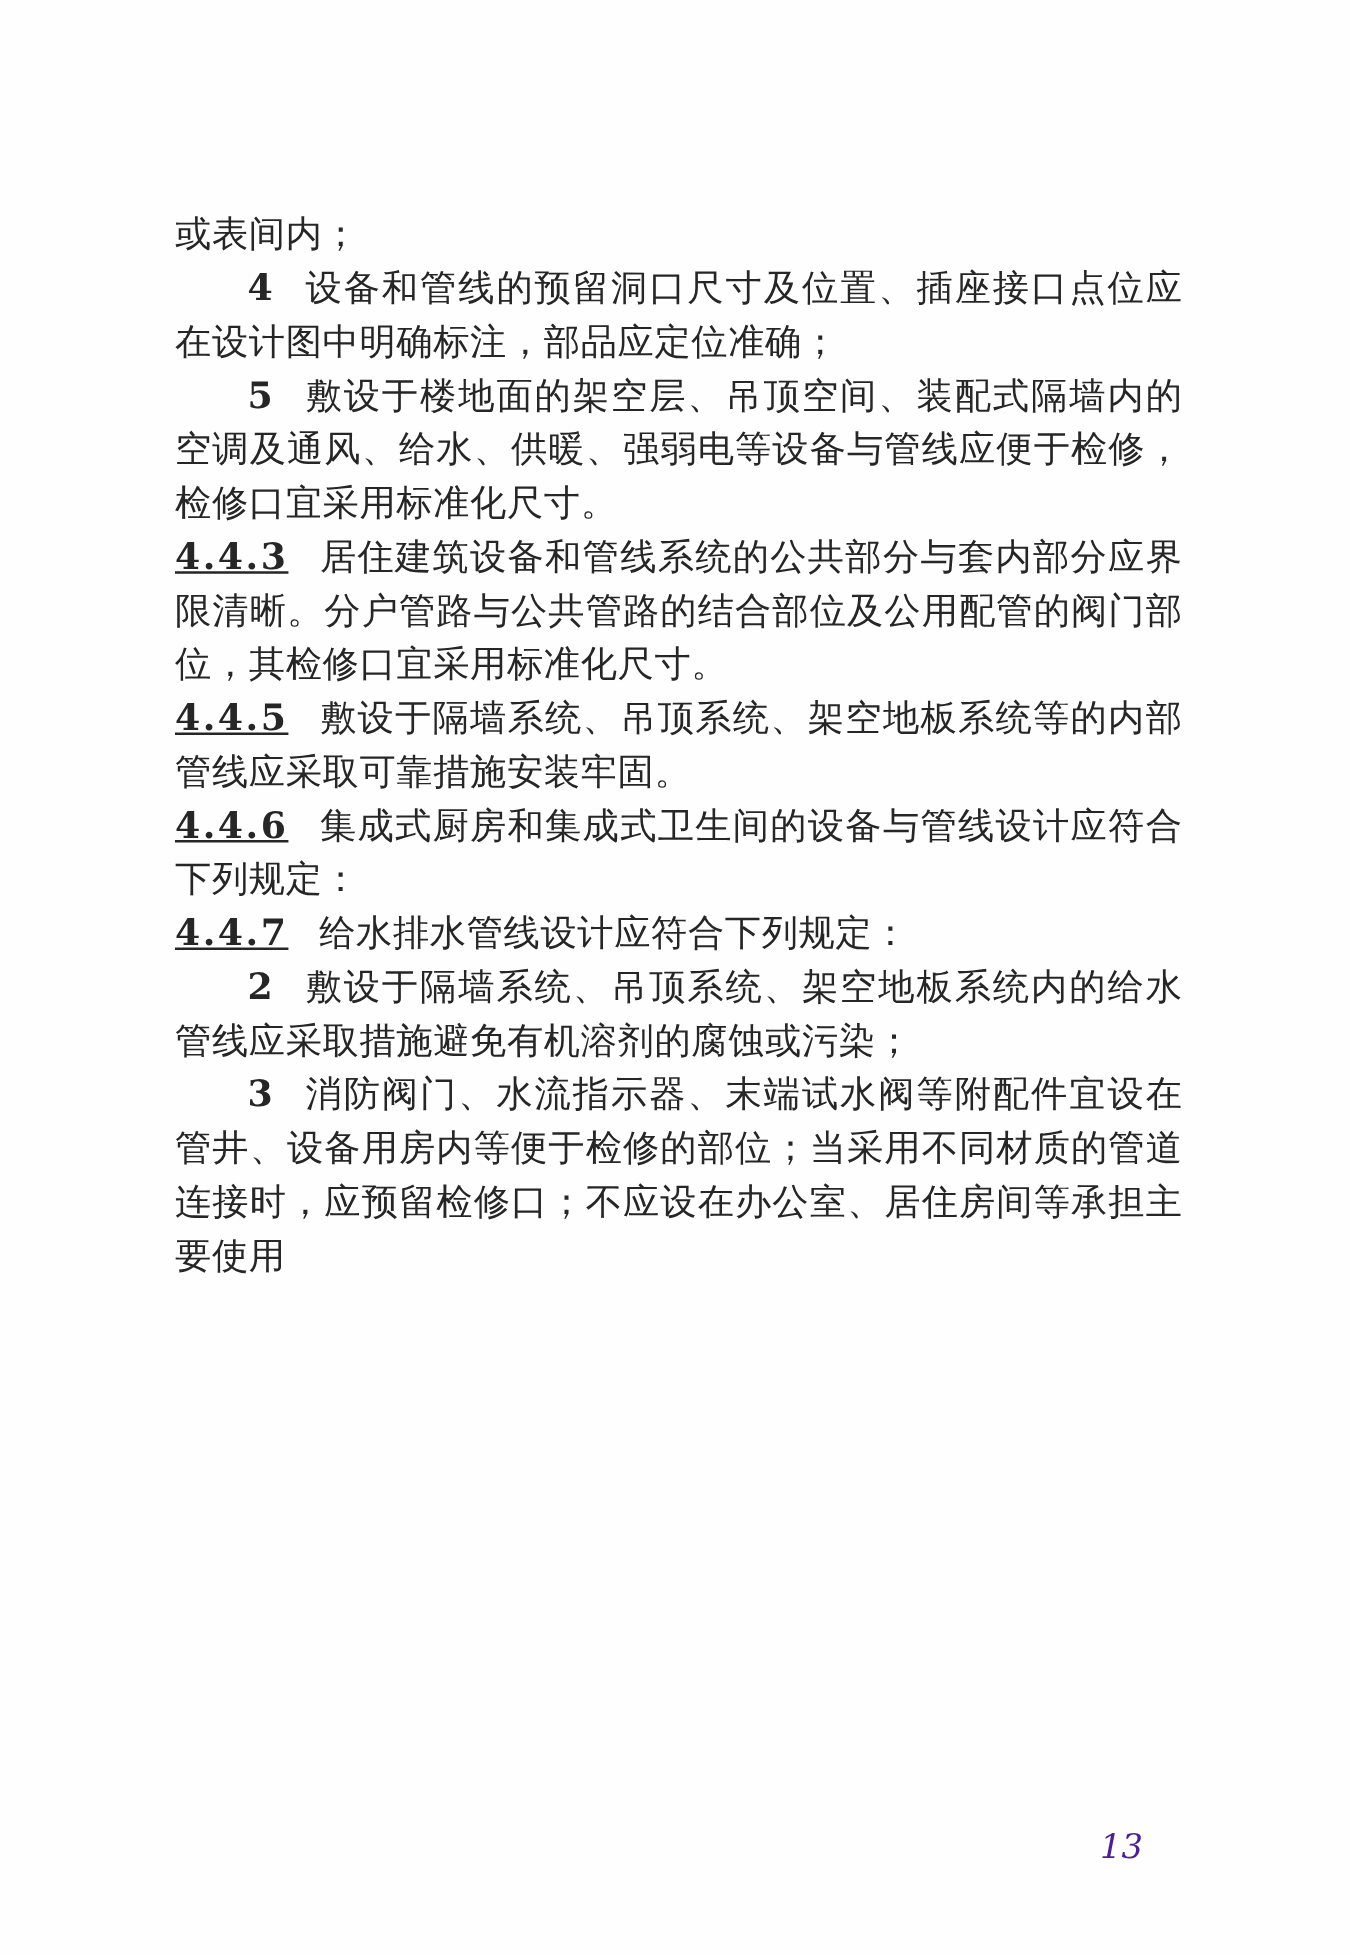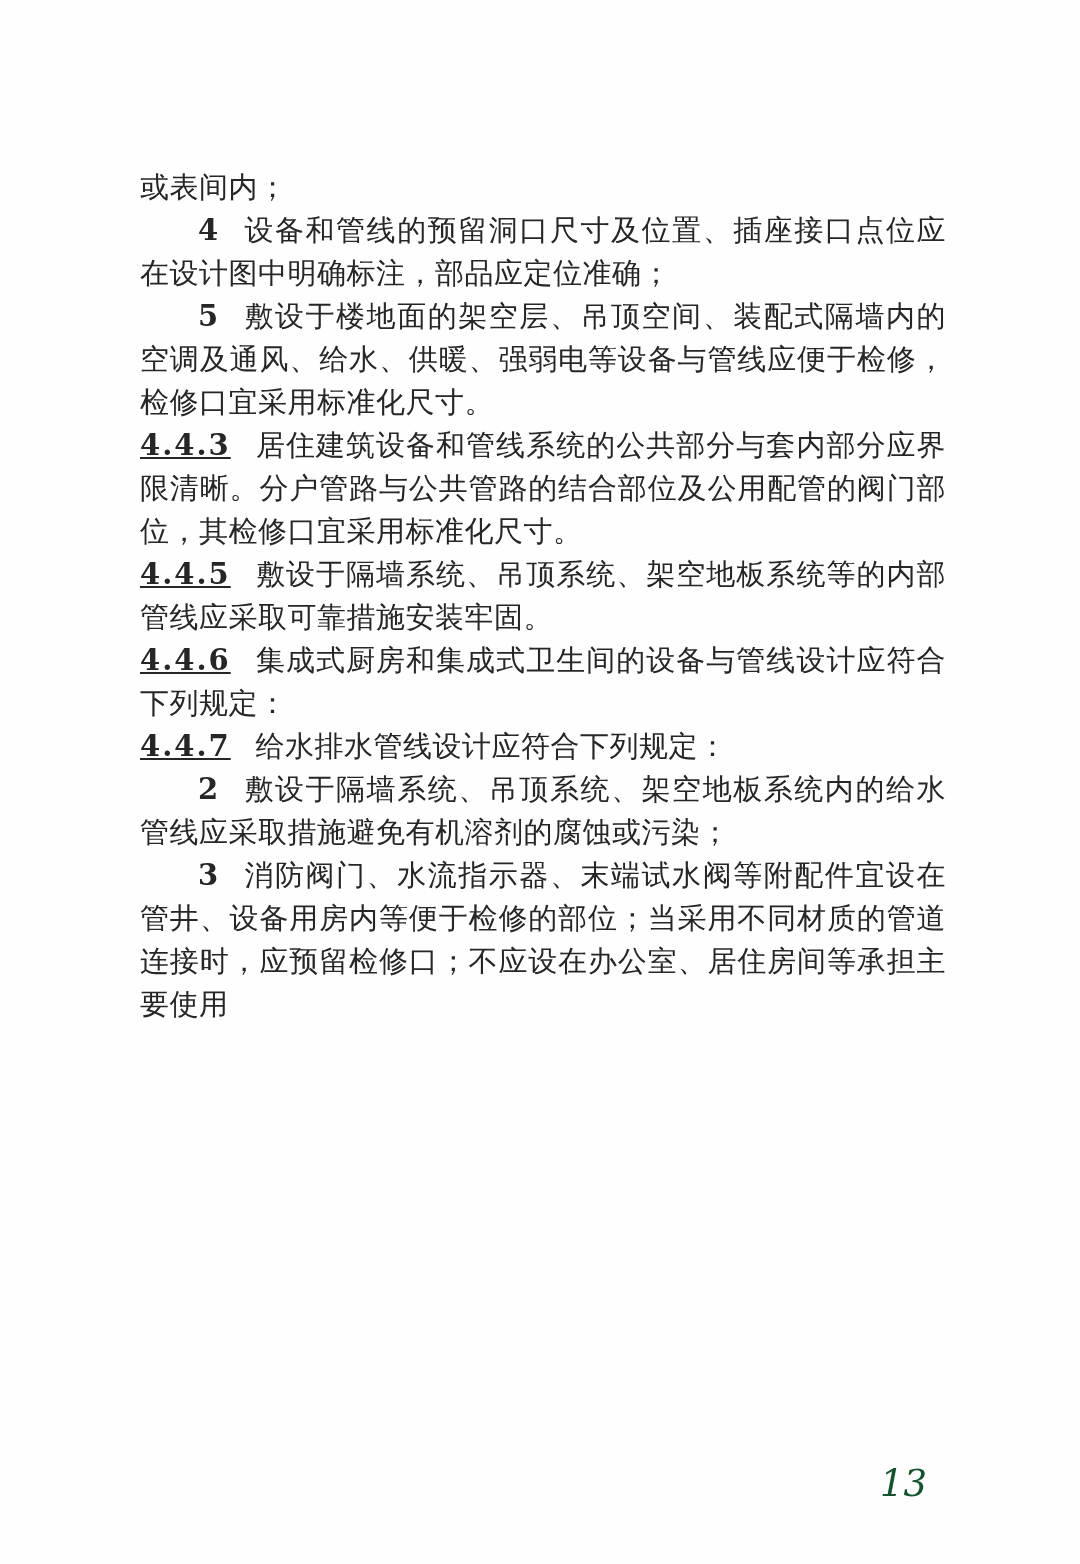--- a/index.html
+++ b/index.html
@@ -47,23 +47,23 @@
     margin-right: 0.85em;
   }
   .clause .num {
     letter-spacing: 2px;
     text-decoration: underline;
   }
   .page-footer {
     position: absolute;
     top: 1462px;
     left: 880px;
-    font-size: 37px;
+    font-size: 27px;
     font-style: italic;
-    color: #14532d;
+    color: #4c1d95;
     font-family: "DejaVu Serif", "Liberation Serif", serif;
     text-align: center;
   }
 </style>
 </head>
 <body>
 
 <div class="page">
 
   <div class="text-block">

